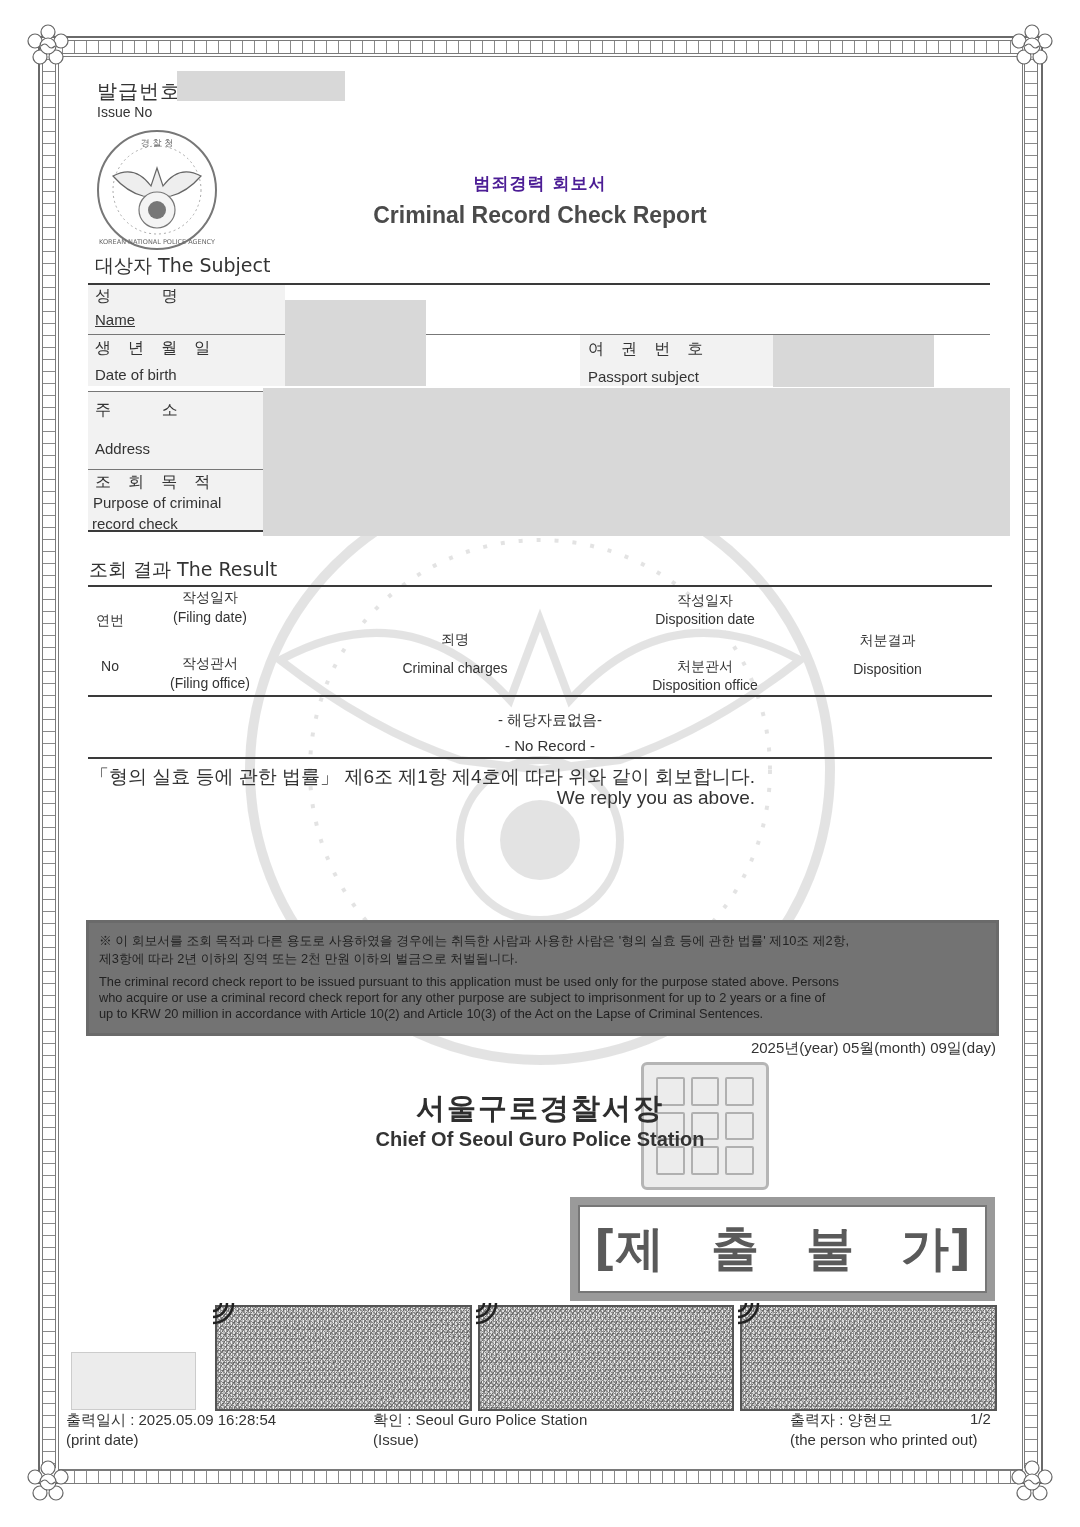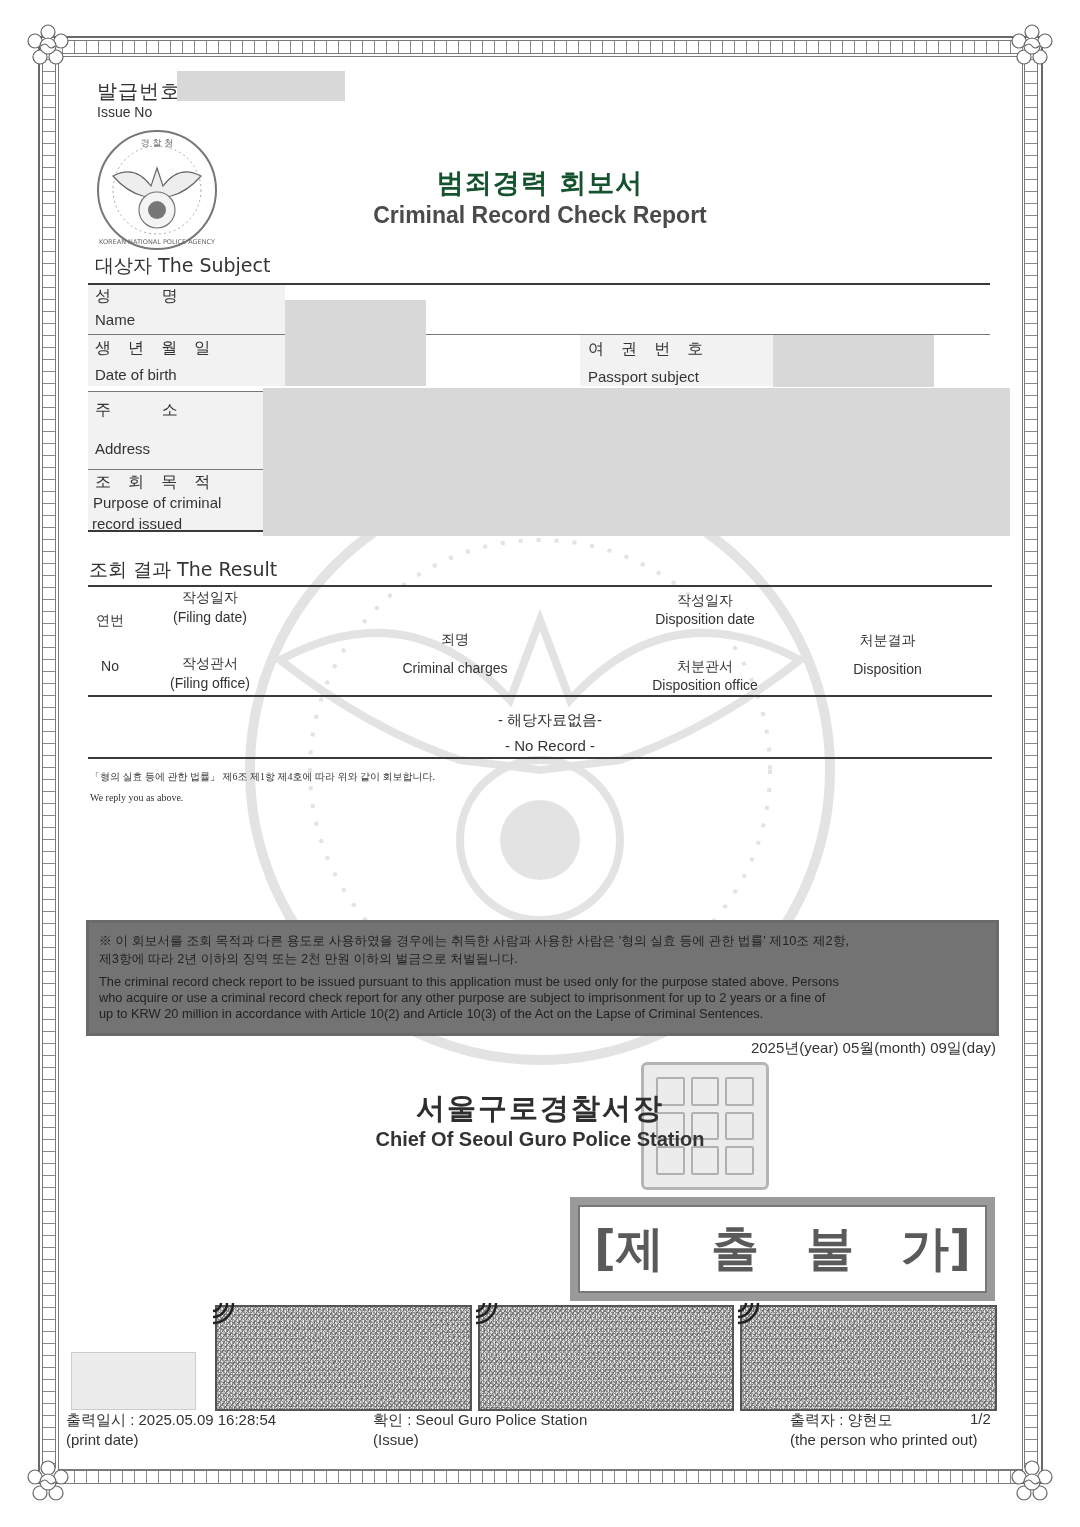--- a/index.html
+++ b/index.html
@@ -50,41 +50,41 @@
 
   
   .issue-no { position: absolute; left: 97px; top: 78px; }
   .issue-ko { font-size: 20px; color: #333; letter-spacing: 1px; }
   .issue-en { font-size: 14px; color: #333; font-family: "Liberation Sans", sans-serif; line-height: 14px; }
   .issue-redact { position: absolute; left: 177px; top: 71px; width: 168px; height: 30px; background: #d8d8d8; }
 
   .emblem { position: absolute; left: 95px; top: 128px; width: 124px; height: 124px; }
 
   .title-block { position: absolute; left: 330px; top: 166px; width: 420px; text-align: center; }
-  .title-ko { font-size: 27px; font-weight: bold; color: #14532d; letter-spacing: 1px; line-height: 34px; }
+  .title-ko { font-size: 17px; font-weight: bold; color: #4c1d95; letter-spacing: 1px; line-height: 34px; }
   .title-en { font-size: 23px; font-weight: bold; color: #4a4a4a; font-family: "Liberation Sans", sans-serif; line-height: 30px; }
 
   
   .section-heading { position: absolute; font-size: 19px; color: #333; text-align: right; }
   .sec-subject { left: 95px; top: 253px; }
   .sec-result { left: 89px; top: 557px; }
 
   .hline { position: absolute; background: #3a3a3a; height: 2px; }
   .hline.thin { height: 1px; background: #777; }
 
   .label-cell { position: absolute; background: #f2f2f2; }
   .lbl-ko { position: absolute; font-size: 16px; color: #333; letter-spacing: 0; }
   .lbl-en { position: absolute; font-size: 15px; color: #333; font-family: "Liberation Sans", sans-serif; }
   .redact { position: absolute; background: #d8d8d8; }
 
   
   .th { position: absolute; font-size: 14px; color: #333; text-align: center; font-family: "Liberation Sans", sans-serif; line-height: 18px; }
   .norecord { position: absolute; left: 300px; width: 500px; text-align: center; font-size: 15px; color: #333; font-family: "Liberation Sans", sans-serif; }
 
-  .statement { position: absolute; left: 90px; top: 766px; font-size: 10px; color: #333; font-family: Liberation Serif, serif; line-height: 21px; }
+  .statement { position: absolute; left: 90px; top: 766px; font-size: 19px; color: #333; font-family: Liberation Sans, sans-serif; line-height: 21px; text-align: right; }
 
   
   .warning-box {
     position: absolute; left: 86px; top: 920px; width: 913px; height: 116px;
     border: 3px solid #6a6a6a; background: #737373; padding: 9px 10px;
     font-family: "Liberation Sans", sans-serif; color: #222;
   }
   .warning-ko { font-size: 12.8px; line-height: 18px; }
   .warning-en { font-size: 12.8px; line-height: 16px; margin-top: 6px; }
 
@@ -208,21 +208,21 @@
 <div class="title-block">
   <div class="title-ko">범죄경력 회보서</div>
   <div class="title-en">Criminal Record Check Report</div>
 </div>
 
 <div class="section-heading sec-subject">대상자 The Subject</div>
 <div class="hline" style="left:88px; top:283px; width:902px;"></div>
 
 <div class="label-cell" style="left:88px; top:285px; width:197px; height:49px;"></div>
 <div class="lbl-ko" style="left:95px; top:286px; white-space:pre;">성          명</div>
-<div class="lbl-en" style="left:95px; top:311px;">Name</div>
+<div class="lbl-en" style="left:95px; top:311px;text-decoration:underline;">Name</div>
 <div class="hline thin" style="left:88px; top:334px; width:902px;"></div>
 
 <div class="label-cell" style="left:88px; top:335px; width:197px; height:51px;"></div>
 <div class="lbl-ko" style="left:95px; top:338px; letter-spacing:6px;">생 년 월 일</div>
 <div class="lbl-en" style="left:95px; top:366px;">Date of birth</div>
 <div class="redact" style="left:285px; top:300px; width:141px; height:86px;"></div>
 
 <div class="label-cell" style="left:580px; top:335px; width:193px; height:51px;"></div>
 <div class="lbl-ko" style="left:588px; top:339px; letter-spacing:6px;">여 권 번 호</div>
 <div class="lbl-en" style="left:588px; top:368px;">Passport subject</div>
@@ -230,21 +230,21 @@
 
 <div class="hline thin" style="left:88px; top:391px; width:175px;"></div>
 <div class="label-cell" style="left:88px; top:392px; width:175px; height:77px;"></div>
 <div class="lbl-ko" style="left:95px; top:400px; white-space:pre;">주          소</div>
 <div class="lbl-en" style="left:95px; top:440px;">Address</div>
 <div class="hline thin" style="left:88px; top:469px; width:175px;"></div>
 
 <div class="label-cell" style="left:88px; top:470px; width:175px; height:60px;"></div>
 <div class="lbl-ko" style="left:95px; top:472px; letter-spacing:6px;">조 회 목 적</div>
 <div class="lbl-en" style="left:93px; top:494px;">Purpose of criminal</div>
-<div class="lbl-en" style="left:92px; top:515px;">record issued</div>
+<div class="lbl-en" style="left:92px; top:515px;">record check</div>
 <div class="hline" style="left:88px; top:530px; width:175px;"></div>
 
 <div class="redact" style="left:263px; top:388px; width:747px; height:148px;"></div>
 
 <div class="section-heading sec-result">조회 결과 The Result</div>
 <div class="hline" style="left:88px; top:585px; width:904px;"></div>
 
 <div class="th" style="left:88px; top:611px; width:44px;">연번</div>
 <div class="th" style="left:88px; top:657px; width:44px;">No</div>
 

